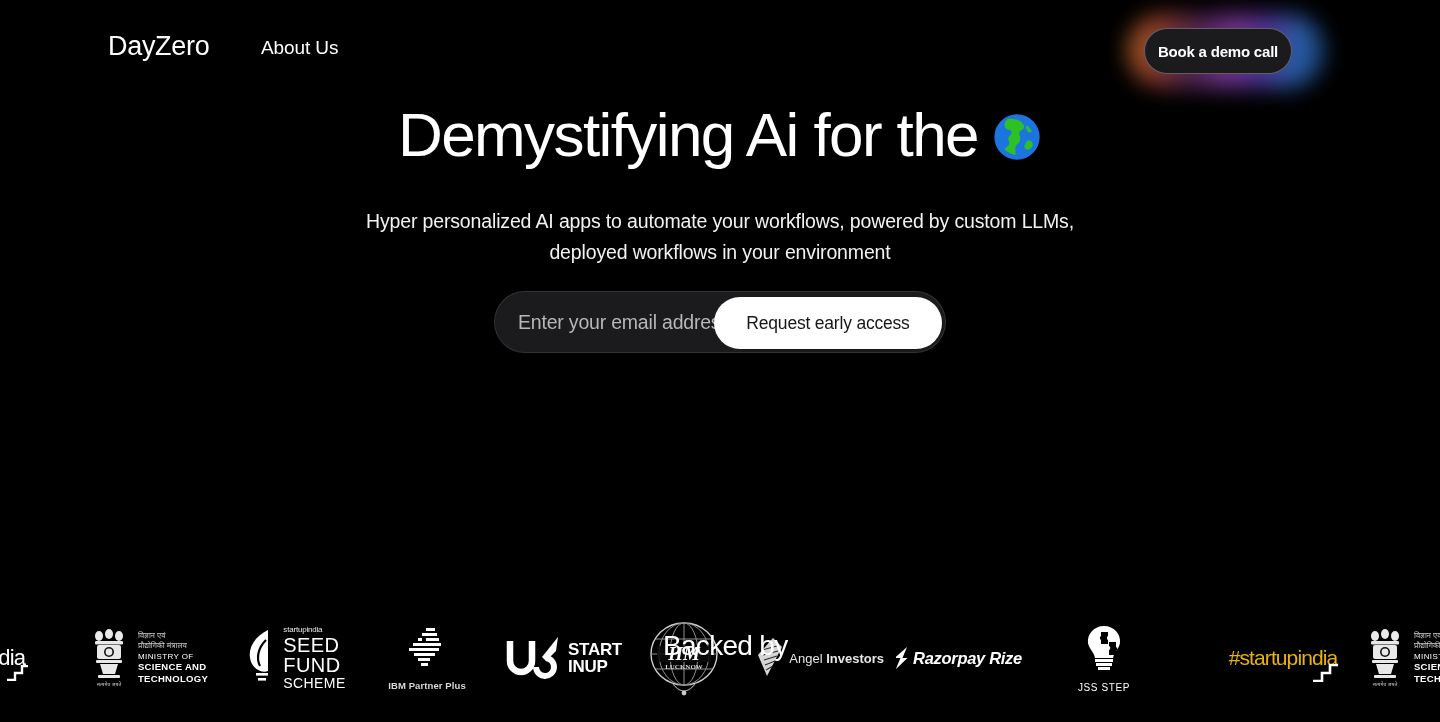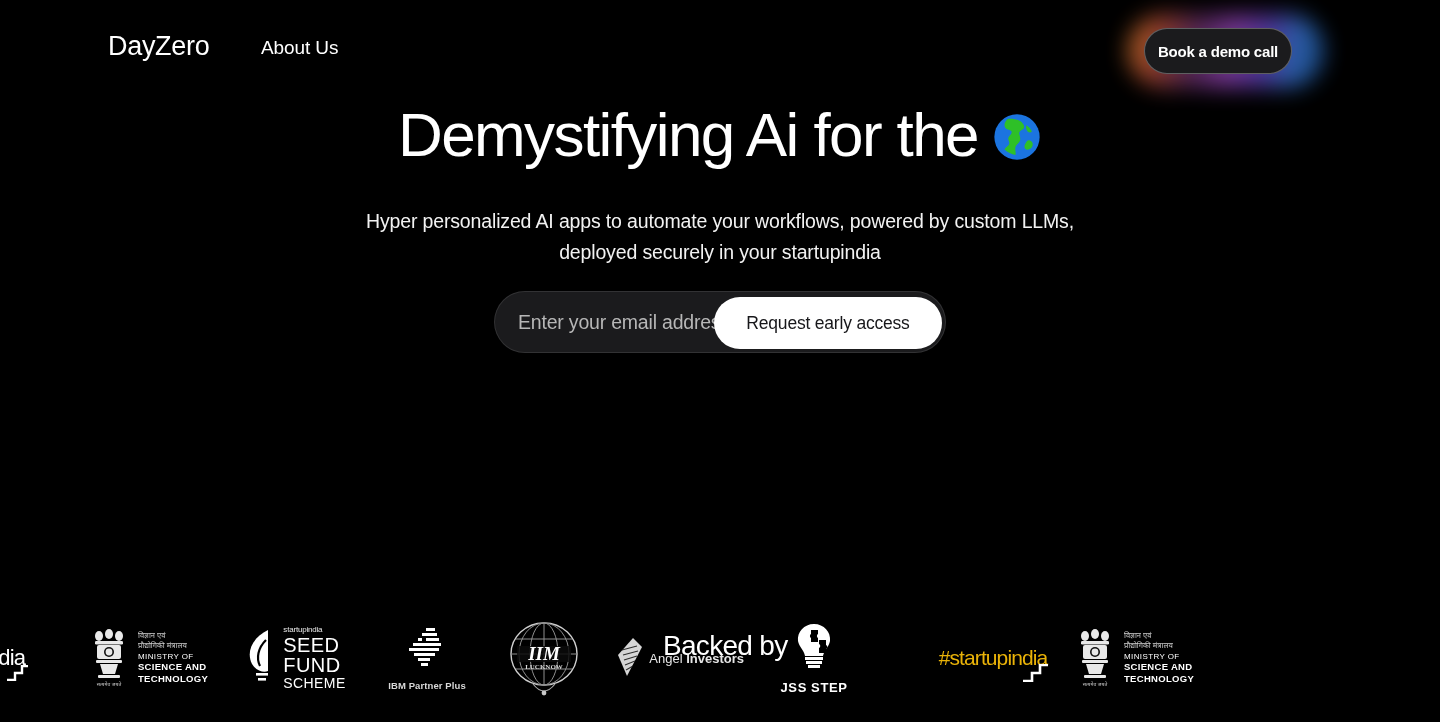--- a/index.html
+++ b/index.html
@@ -288,21 +288,21 @@
     <span>Demystifying Ai for the</span><span class="globe"><svg viewBox="0 0 64 64" width="50" height="50" aria-hidden="true">
         <circle cx="32" cy="32" r="29" fill="#1b74e0"></circle>
         <path d="M20 9 C16 13 15 17 17 20 C19 23 24 22 25 25 C26 28 22 30 21 33 C20 36 23 38 22 41 C21 44 17 45 16 48 C20 52 25 54 30 55 C31 51 29 48 30 45 C31 41 35 40 36 36 C37 32 34 29 35 26 C36 23 40 23 41 20 C42 17 39 14 37 12 C33 10 26 8 20 9 Z" fill="#2ec027"></path>
         <path d="M44 17 C47 19 50 22 51 25 C49 27 46 26 45 24 C44 22 43 19 44 17 Z" fill="#2ec027"></path>
         <path d="M47 36 C50 36 53 39 52 43 C51 47 47 49 44 48 C41 47 41 43 43 40 C44 38 45 36 47 36 Z" fill="#2ec027"></path>
       </svg></span>
   </h1>
 
   <p class="subhead">
     <span>Hyper personalized AI apps to automate your workflows, powered by custom LLMs,</span>
-    <span>deployed securely in your startupindia</span>
+    <span>deployed workflows in your environment</span>
   </p>
 
   <div class="capture">
     <input class="email-input" type="text" placeholder="Enter your email address" style="">
     <button class="cta-btn">Request early access</button>
   </div>
 
 </div>
 
 <div class="strip">
@@ -373,20 +373,33 @@
             <rect x="0" y="22" width="30" height="3"></rect>
             <rect x="5" y="27" width="21" height="3"></rect>
             <rect x="9" y="32" width="12" height="3"></rect>
             <rect x="12" y="37" width="7" height="3"></rect>
           </g>
         </svg>
         <span class="lg-ibm-text">IBM Partner Plus</span>
       </div>
     </div>
 
+    <div class="logo-cell" style="width:140px;">
+      <div style="display:flex;align-items:center;gap:4px;">
+        <svg width="58" height="50" viewBox="0 0 58 50">
+          <path d="M4 8 L4 28 A11 11 0 0 0 26 28 L26 8" stroke="#ffffff" stroke-width="6.5" fill="none" stroke-linecap="butt"></path>
+          <path d="M30 34 A9 9 0 1 0 40 25" stroke="#ffffff" stroke-width="6" fill="none"></path>
+          <path d="M36 24 L52 4 L50 18 L40 28 Z" fill="#ffffff"></path>
+        </svg>
+        <div style="line-height:1.02;">
+          <div style="font-size:17px;font-weight:700;letter-spacing:-0.3px;color:#ffffff;">START</div>
+          <div style="font-size:17px;font-weight:700;letter-spacing:-0.3px;color:#ffffff;">INUP</div>
+        </div>
+      </div>
+    </div>
 
     <div class="logo-cell" style="width:100px;">
       <svg width="78" height="84" viewBox="0 0 78 84">
         <ellipse cx="39" cy="38" rx="33" ry="31" fill="none" stroke="#cfcfcf" stroke-width="1.4"></ellipse>
         <ellipse cx="39" cy="38" rx="14" ry="31" fill="none" stroke="#8f8f8f" stroke-width="1"></ellipse>
         <ellipse cx="39" cy="38" rx="25" ry="31" fill="none" stroke="#8f8f8f" stroke-width="1"></ellipse>
         <line x1="6" y1="38" x2="72" y2="38" stroke="#8f8f8f" stroke-width="1"></line>
         <line x1="11" y1="23" x2="67" y2="23" stroke="#8f8f8f" stroke-width="1"></line>
         <line x1="11" y1="53" x2="67" y2="53" stroke="#8f8f8f" stroke-width="1"></line>
         <line x1="39" y1="7" x2="39" y2="69" stroke="#8f8f8f" stroke-width="1"></line>
@@ -412,36 +425,44 @@
             <line x1="11" y1="34" x2="18" y2="30"></line>
           </g>
         </svg>
         <div class="lg-angel">
           <i>Angel</i>
           <b>Investors</b>
         </div>
       </div>
     </div>
 
+    <div class="logo-cell" style="width:150px;">
+      <div style="display:flex;align-items:center;gap:3px;">
+        <svg width="14" height="22" viewBox="0 0 14 22">
+          <path d="M3 22 L6 11 L0 11 L11 0 L8 11 L13 11 Z" fill="#ffffff" transform="skewX(-8)"></path>
+        </svg>
+        <span class="lg-razor">Razorpay Rize</span>
+      </div>
+    </div>
 
     <div class="logo-cell" style="width:140px;">
       <div style="text-align:center;">
         <svg width="46" height="52" viewBox="0 0 46 52">
           <g fill="#ffffff">
             <path d="M23 2 C13 2 6 10 7 19 C8 25 13 28 14 34 L32 34 C33 28 38 25 39 19 C40 10 33 2 23 2 Z"></path>
           </g>
           <g fill="#000">
             <path d="M20 8 h7 v4 a2.4 2.4 0 0 0 0 4 v4 h-7 v-4 a2.4 2.4 0 0 1 0 -4 Z"></path>
             <path d="M28 18 h7 v5 a2.2 2.2 0 0 1 0 4 v4 h-7 v-5 a2.2 2.2 0 0 0 0 -4 Z"></path>
           </g>
           <rect x="14" y="35" width="18" height="3" fill="#ffffff"></rect>
           <rect x="15" y="39" width="16" height="3" fill="#ffffff"></rect>
           <rect x="17" y="43" width="12" height="3" fill="#ffffff"></rect>
         </svg>
-        <div style="font-size:13px;font-weight:700;letter-spacing:0.6px;color:#ffffff;margin-top:2px;">JSS STEP</div>
+        <div style="font-size:10px;font-weight:400;letter-spacing:0.6px;color:#ffffff;margin-top:2px;">JSS STEP</div>
       </div>
     </div>
 
     <div class="logo-cell" style="width:170px;">
       <div style="position:relative;">
         <span class="lg-hash">#startupindia</span>
         <svg width="26" height="18" viewBox="0 0 26 18" style="position:absolute;right:-2px;top:18px;">
           <path d="M0 17 H9 V9 H17 V1 H25" stroke="#ffffff" stroke-width="2.6" fill="none"></path>
         </svg>
       </div>

